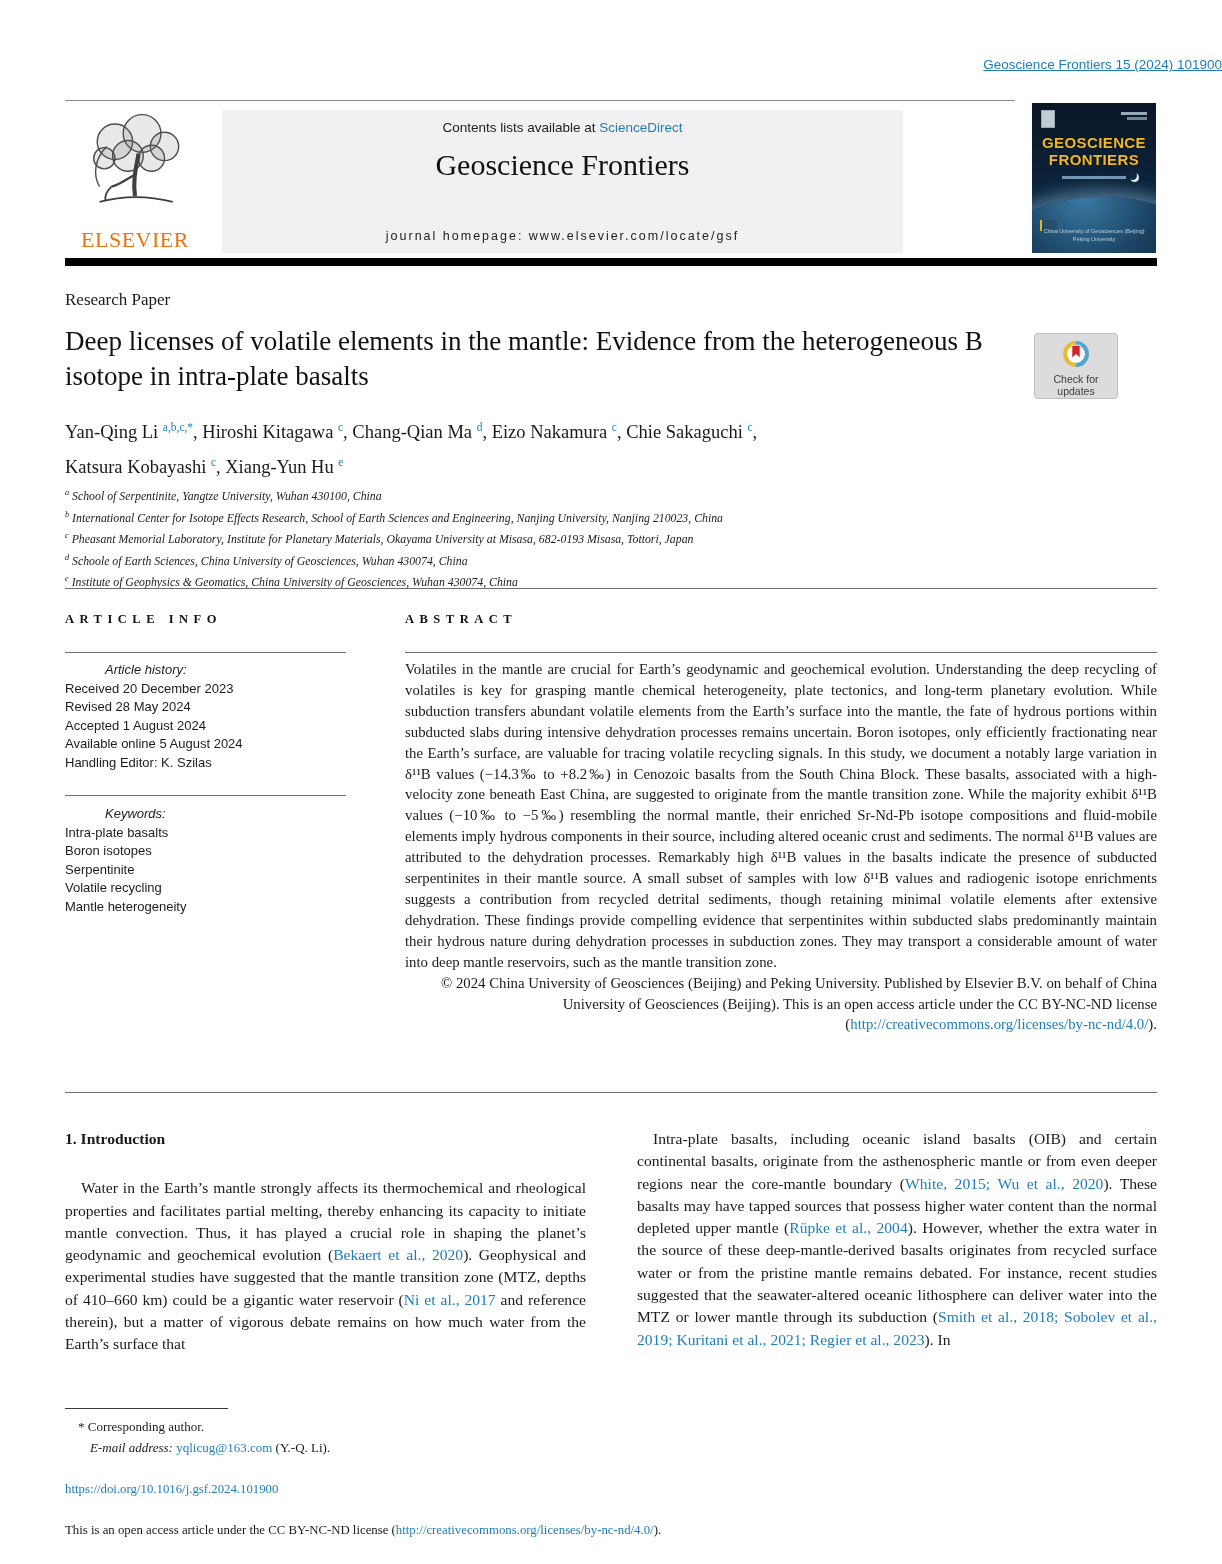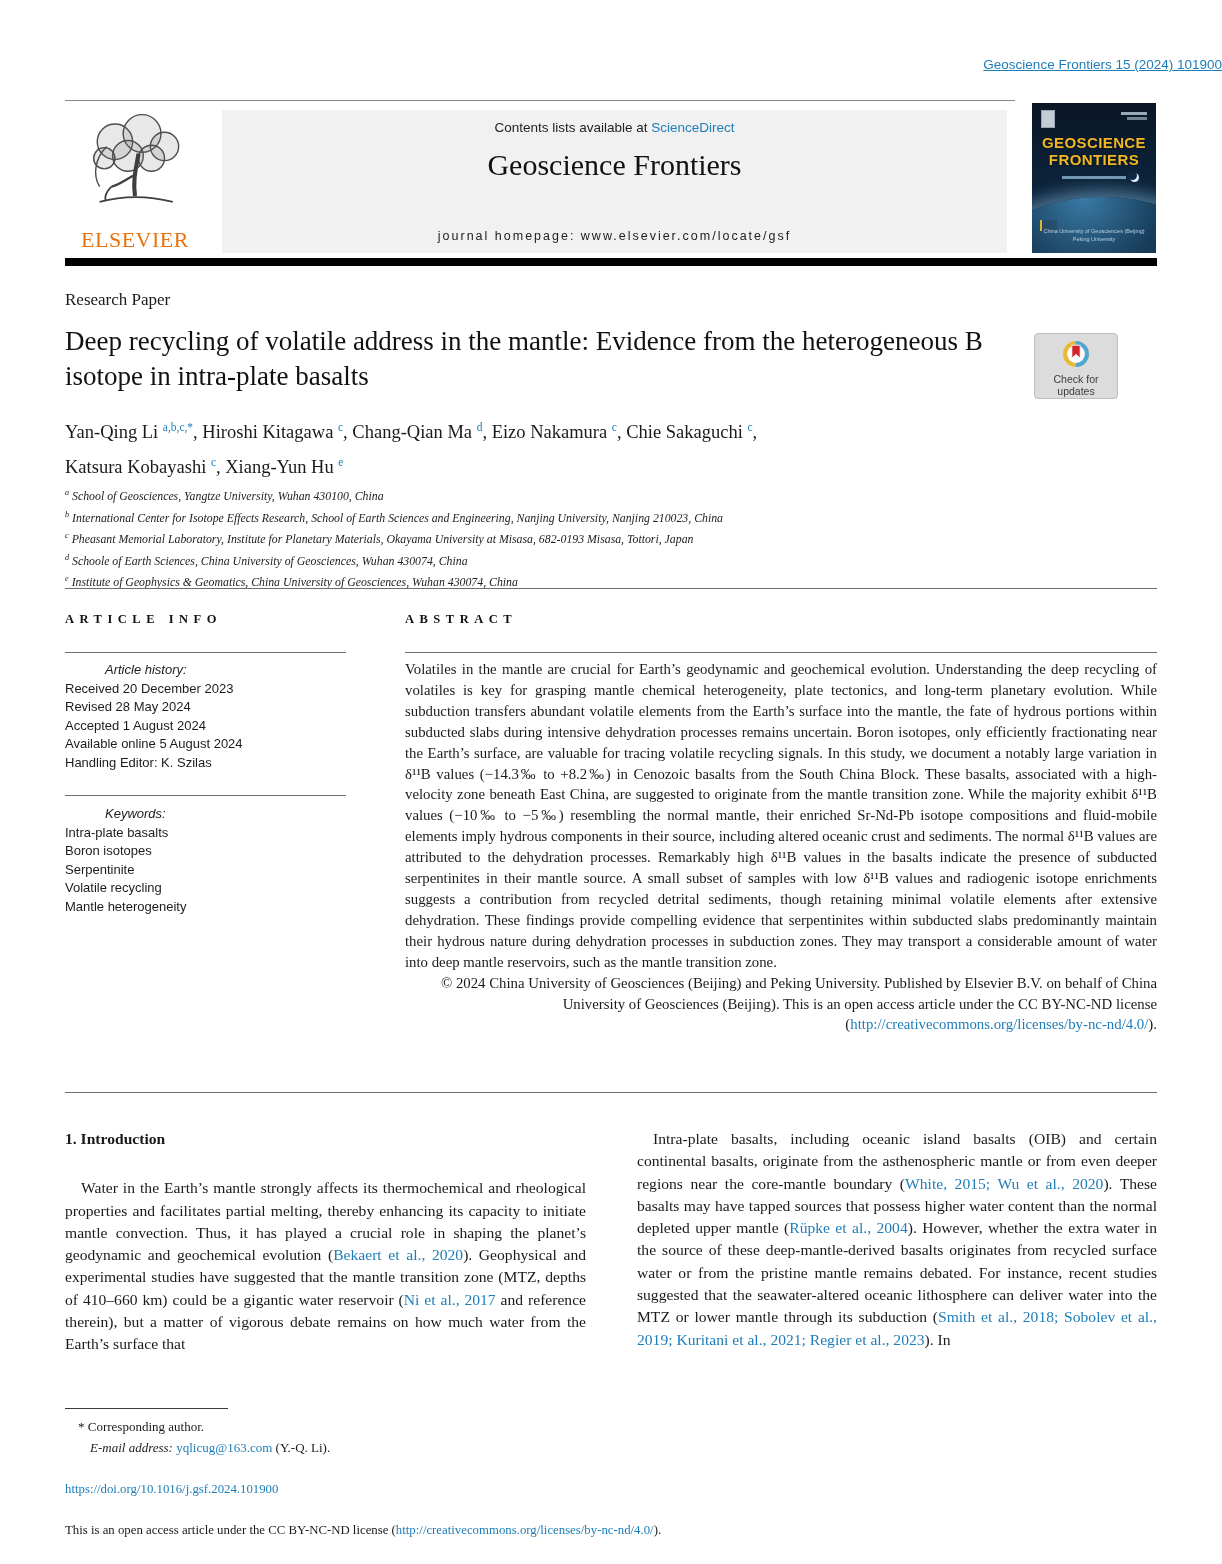--- a/index.html
+++ b/index.html
@@ -6,21 +6,21 @@
   #page{position:relative;width:1222px;height:1564px;background:#fff;overflow:hidden;
         font-family:"Liberation Serif","DejaVu Serif",serif;color:#1a1a1a;
         -webkit-font-smoothing:antialiased;}
   .lnk{color:#1e7db8;text-decoration:none;}
   .hline{position:absolute;height:1px;background:#6e6e6e;}
 
   
   .citation{position:absolute;top:57px;left:0;width:100%;text-align:right;
             font-family:"Liberation Sans",sans-serif;font-size:13.5px;color:#1e7db8;}
   .topline{top:100px;left:65px;width:950px;background:#8a8a8a;}
-  .headbox{position:absolute;left:222px;top:110px;width:785px;height:143px;background:#f1f1f1;}
+  .headbox{position:absolute;left:222px;top:110px;width:681px;height:143px;background:#f1f1f1;}
   .contents{position:absolute;top:10px;width:100%;text-align:center;
             font-family:"Liberation Sans",sans-serif;font-size:13.5px;color:#222;}
   .jtitle{position:absolute;top:38px;width:100%;text-align:center;font-size:30px;color:#111;}
   .homepage{position:absolute;top:119px;width:100%;text-align:center;
             font-family:"Liberation Sans",sans-serif;font-size:12.5px;letter-spacing:2px;color:#222;}
   .elsevier{position:absolute;left:66px;top:111px;width:138px;height:142px;text-align:center;}
   .elsname{position:absolute;bottom:0;width:100%;font-size:22px;color:#e8730c;letter-spacing:.5px;}
 
   
   .cover{position:absolute;left:1032px;top:103px;width:124px;height:150px;overflow:hidden;
@@ -140,38 +140,38 @@
     <div class="covif"></div>
     <div class="covpub">
       <div>China University of Geosciences (Beijing)</div>
       <div>Peking University</div>
     </div>
   </div>
 
   <div class="blackbar"></div>
 
   <div class="rpaper">Research Paper</div>
-  <h1 class="title">Deep recycling of volatile address in the mantle: Evidence from the heterogeneous B isotope in intra-plate basalts</h1>
+  <h1 class="title">Deep licenses of volatile elements in the mantle: Evidence from the heterogeneous B isotope in intra-plate basalts</h1>
 
   <div class="badge">
     <svg width="30" height="30" viewBox="0 0 36 36" style="margin-top:5px;">
       <circle cx="18" cy="18" r="13" fill="none" stroke="#e8b931" stroke-width="5"></circle>
       <path d="M18 5 A13 13 0 0 1 18 31" fill="none" stroke="#4aa8d8" stroke-width="5"></path>
       <circle cx="18" cy="18" r="10.5" fill="#ffffff"></circle>
       <path d="M13 7.5 h10 v15.5 l-5 -4.5 l-5 4.5 z" fill="#d2232a" stroke="#ffffff" stroke-width="1"></path>
     </svg>
     <div class="badgetxt">
       <span>Check for</span><br><span>updates</span>
     </div>
   </div>
 
   <div class="authors">Yan-Qing Li <sup class="r-sup">a,b,c,*</sup>, Hiroshi Kitagawa <sup class="r-sup">c</sup>, Chang-Qian Ma <sup class="r-sup">d</sup>, Eizo Nakamura <sup class="r-sup">c</sup>, Chie Sakaguchi <sup class="r-sup">c</sup>,<br>Katsura Kobayashi <sup class="r-sup">c</sup>, Xiang-Yun Hu <sup class="r-sup">e</sup></div>
 
   <div class="affils">
-    <div class="affil"><sup>a</sup> <span>School of Geosciences, Yangtze University, Wuhan 430100, China</span></div>
+    <div class="affil"><sup>a</sup> <span>School of Serpentinite, Yangtze University, Wuhan 430100, China</span></div>
     <div class="affil"><sup>b</sup> <span>International Center for Isotope Effects Research, School of Earth Sciences and Engineering, Nanjing University, Nanjing 210023, China</span></div>
     <div class="affil"><sup>c</sup> <span>Pheasant Memorial Laboratory, Institute for Planetary Materials, Okayama University at Misasa, 682-0193 Misasa, Tottori, Japan</span></div>
     <div class="affil"><sup>d</sup> <span>Schoole of Earth Sciences, China University of Geosciences, Wuhan 430074, China</span></div>
     <div class="affil"><sup>e</sup> <span>Institute of Geophysics &amp; Geomatics, China University of Geosciences, Wuhan 430074, China</span></div>
   </div>
 
   <div class="hline line-top"></div>
   <div class="sechead" style="left:65px;">ARTICLE INFO</div>
   <div class="sechead" style="left:405px;">ABSTRACT</div>
   <div class="hline line-info"></div>

